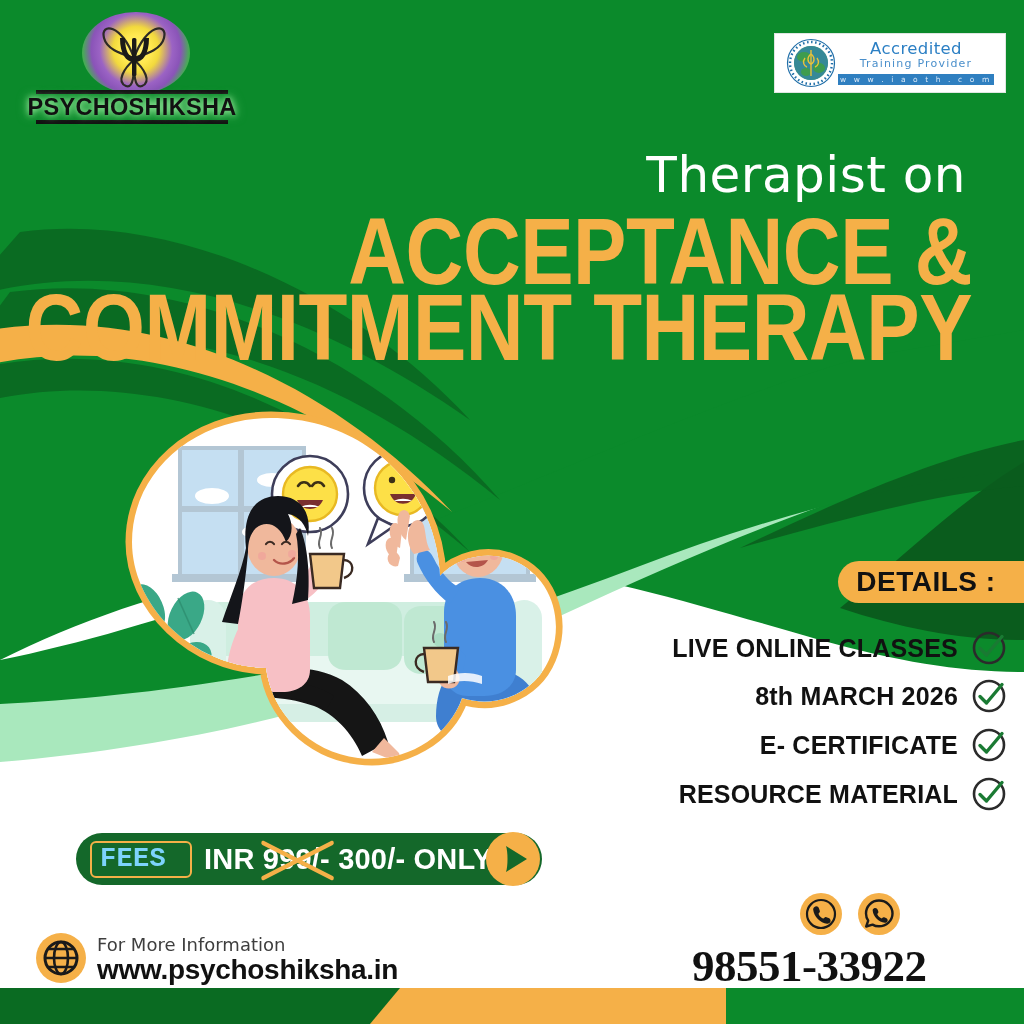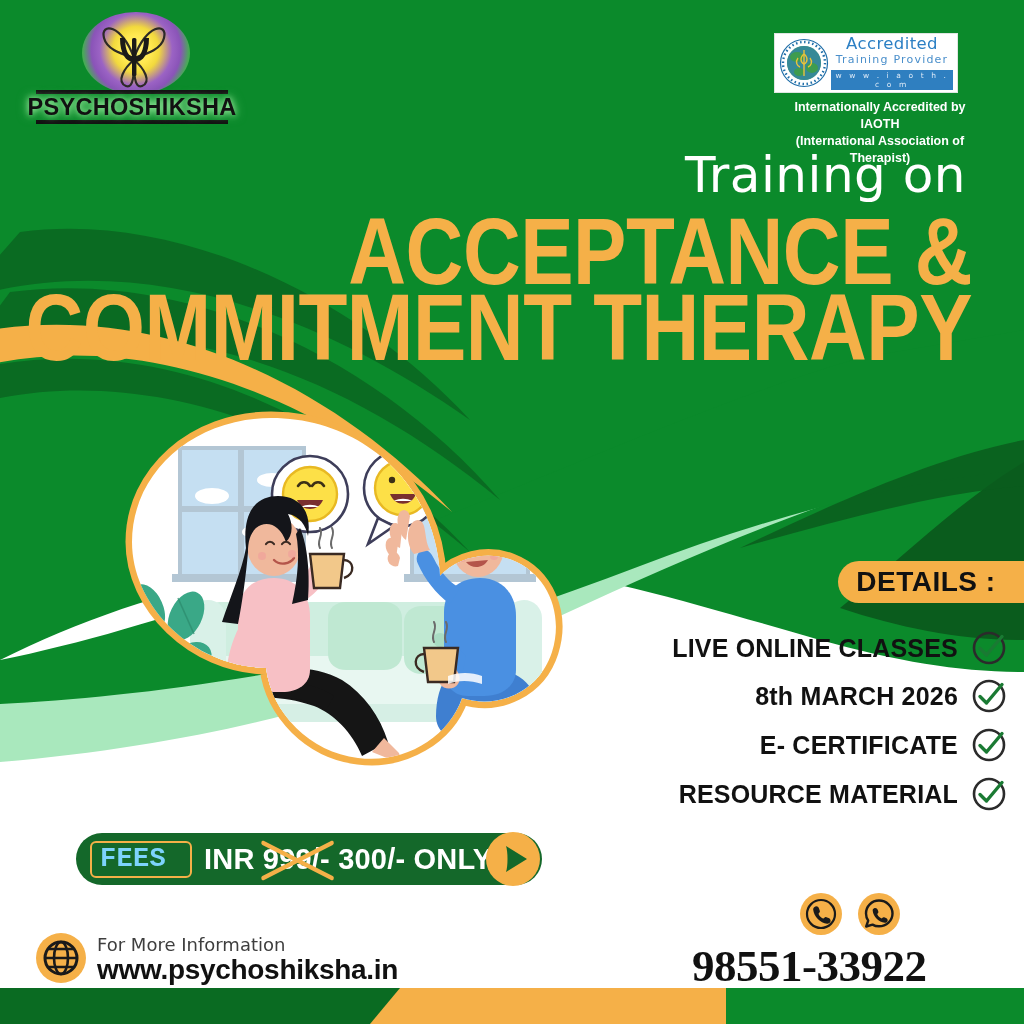--- a/index.html
+++ b/index.html
@@ -45,23 +45,23 @@
   }
   .logo-bar.top{top:0px;}
   .logo-bar.bot{top:30px;}
 
   
   .accred{
     position:absolute;left:774px;top:33px;width:212px;height:100px;
     text-align:center;
   }
   .accred-card{
-    width:184px;height:60px;background:#ffffff;
+    width:232px;height:60px;background:#ffffff;
     border:1px solid #dfe6e2;box-sizing:border-box;
-    display:flex;align-items:center;padding:3px 4px;
+    display:flex;align-items:center;padding:3px 11px;
   }
   .accred-seal{width:50px;height:50px;flex:0 0 50px;position:relative;}
   .accred-text{flex:1;padding-left:2px;}
   .accred-t1{
     font-size:16.5px;color:#2b7fc4;font-weight:400;line-height:1.0;
     font-family:"DejaVu Sans",sans-serif;letter-spacing:0.4px;
   }
   .accred-t2{
     font-size:11px;color:#4a8fcb;line-height:1.35;letter-spacing:1.2px;
     font-family:"DejaVu Sans",sans-serif;
@@ -244,27 +244,23 @@
           </g>
           <circle cx="25" cy="25" r="21" fill="none" stroke="#1f6ea8" stroke-width="2.4" stroke-dasharray="1.5 2.6"></circle>
         </svg>
       </div>
       <div class="accred-text">
         <div class="accred-t1">Accredited</div>
         <div class="accred-t2">Training Provider</div>
         <div class="accred-t3">w w w . i a o t h . c o m</div>
       </div>
     </div>
-    <div class="accred-sub">
-      <div>Internationally Accredited by IAOTH</div>
-      <div>(International Association of Therapist)</div>
-    </div>
-  </div>
-
-  <div class="kicker">Training on</div>
+  </div>
+
+  <div class="kicker">Therapist on</div>
   <div class="title1">ACCEPTANCE &amp;</div>
   <div class="title2">COMMITMENT THERAPY</div>
 
   <div class="illo">
     <svg viewBox="0 0 540 400" width="540" height="400">
       <defs>
         <clipPath id="bubbleClip">
           <path d="M175,10 C268,10 340,78 344,168 C360,150 390,142 416,152
                    C452,166 468,206 456,244 C444,282 404,302 366,290
                    C352,330 308,356 262,350 C214,344 176,306 170,260

